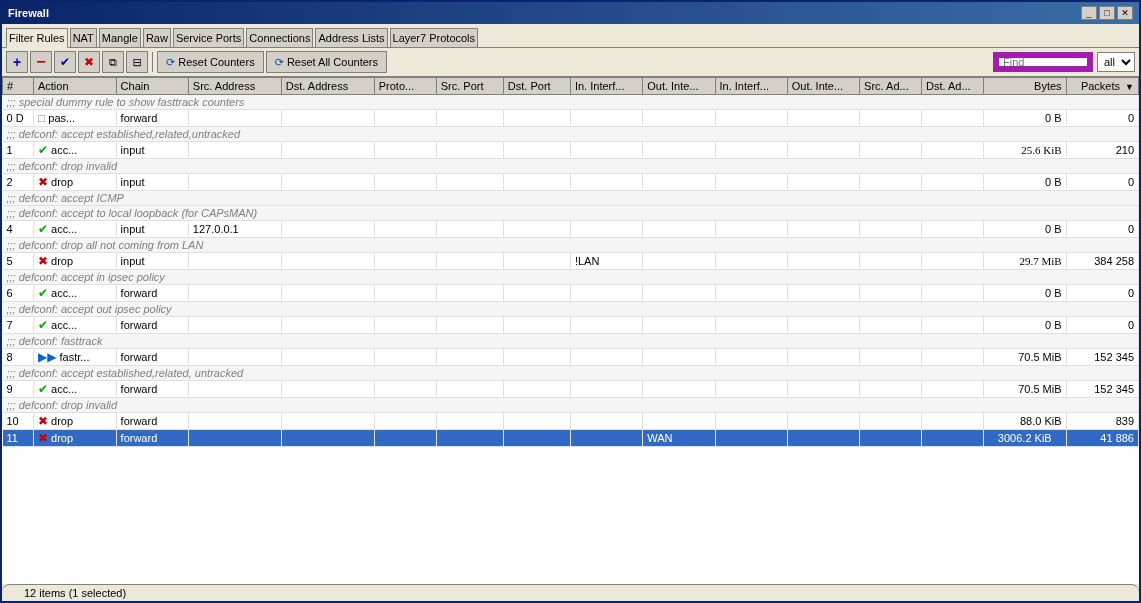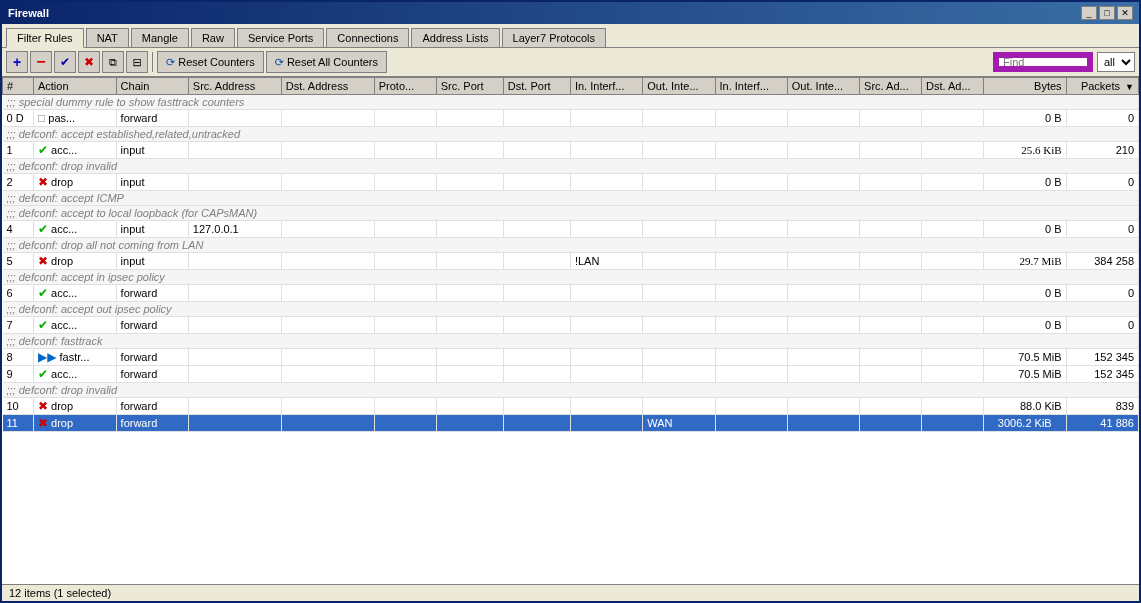--- a/index.html
+++ b/index.html
@@ -50,21 +50,21 @@
 
     .tabs {
       display: flex;
       background: #ece9d8;
       padding: 4px 4px 0 4px;
       border-bottom: 1px solid #808080;
       flex-shrink: 0;
     }
 
     .tab {
-      padding: 3px 10px;
+      padding: 3px 2px;
       border: 1px solid #808080;
       border-bottom: none;
       background: #d4d0c8;
       cursor: pointer;
       margin-right: 2px;
       font-size: 11px;
     }
 
     .tab.active {
       background: #ece9d8;
@@ -180,23 +180,24 @@
 
     tbody td {
       padding: 1px 4px;
       border-right: 1px solid #e0e0e0;
       white-space: nowrap;
     }
 
     .status-bar {
       background: #ece9d8;
       border-top: 1px solid #808080;
-      padding: 2px 7px;
+      padding: 2px 22px;
       font-size: 11px;
       flex-shrink: 0;
+      border-radius: 8px;
     }
 
     .icon-accept { color: #00aa00; font-size: 12px; }
     .icon-drop { color: #cc0000; font-size: 12px; }
     .icon-fasttrack { color: #0066cc; font-size: 12px; }
     .icon-passthrough { color: #888; font-size: 12px; }
     .icon-disabled { color: #aaa; font-size: 12px; }
 
     .scroll-arrow {
       font-size: 9px;
@@ -439,20 +440,23 @@
             <td></td>
             <td></td>
             <td></td>
             <td></td>
             <td></td>
             <td></td>
             <td></td>
             <td style="text-align: right;">70.5 MiB</td>
             <td style="text-align: right;">152 345</td>
           </tr>
+          <tr class="comment">
+            <td colspan="16" style="color: rgb(128, 128, 128); font-style: italic;">;;; defconf: accept established,related, untracked</td>
+          </tr>
           <tr>
             <td>9</td>
             <td><span class="icon-accept">✔</span> acc...</td>
             <td>forward</td>
             <td></td>
             <td></td>
             <td></td>
             <td></td>
             <td></td>
             <td></td>

